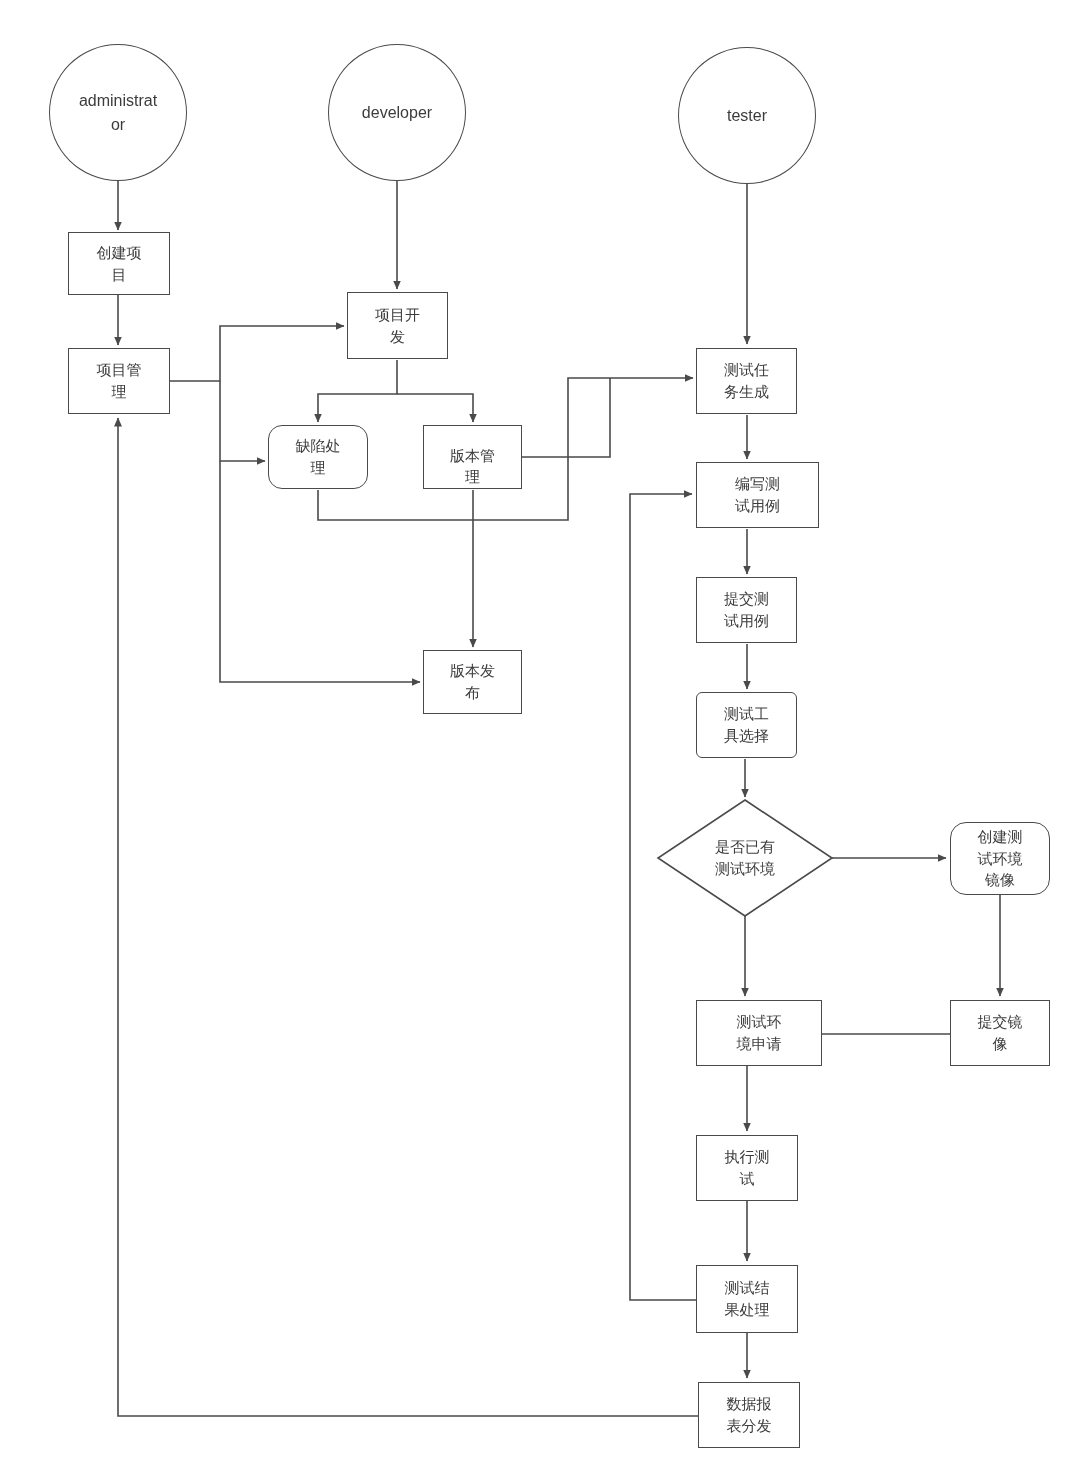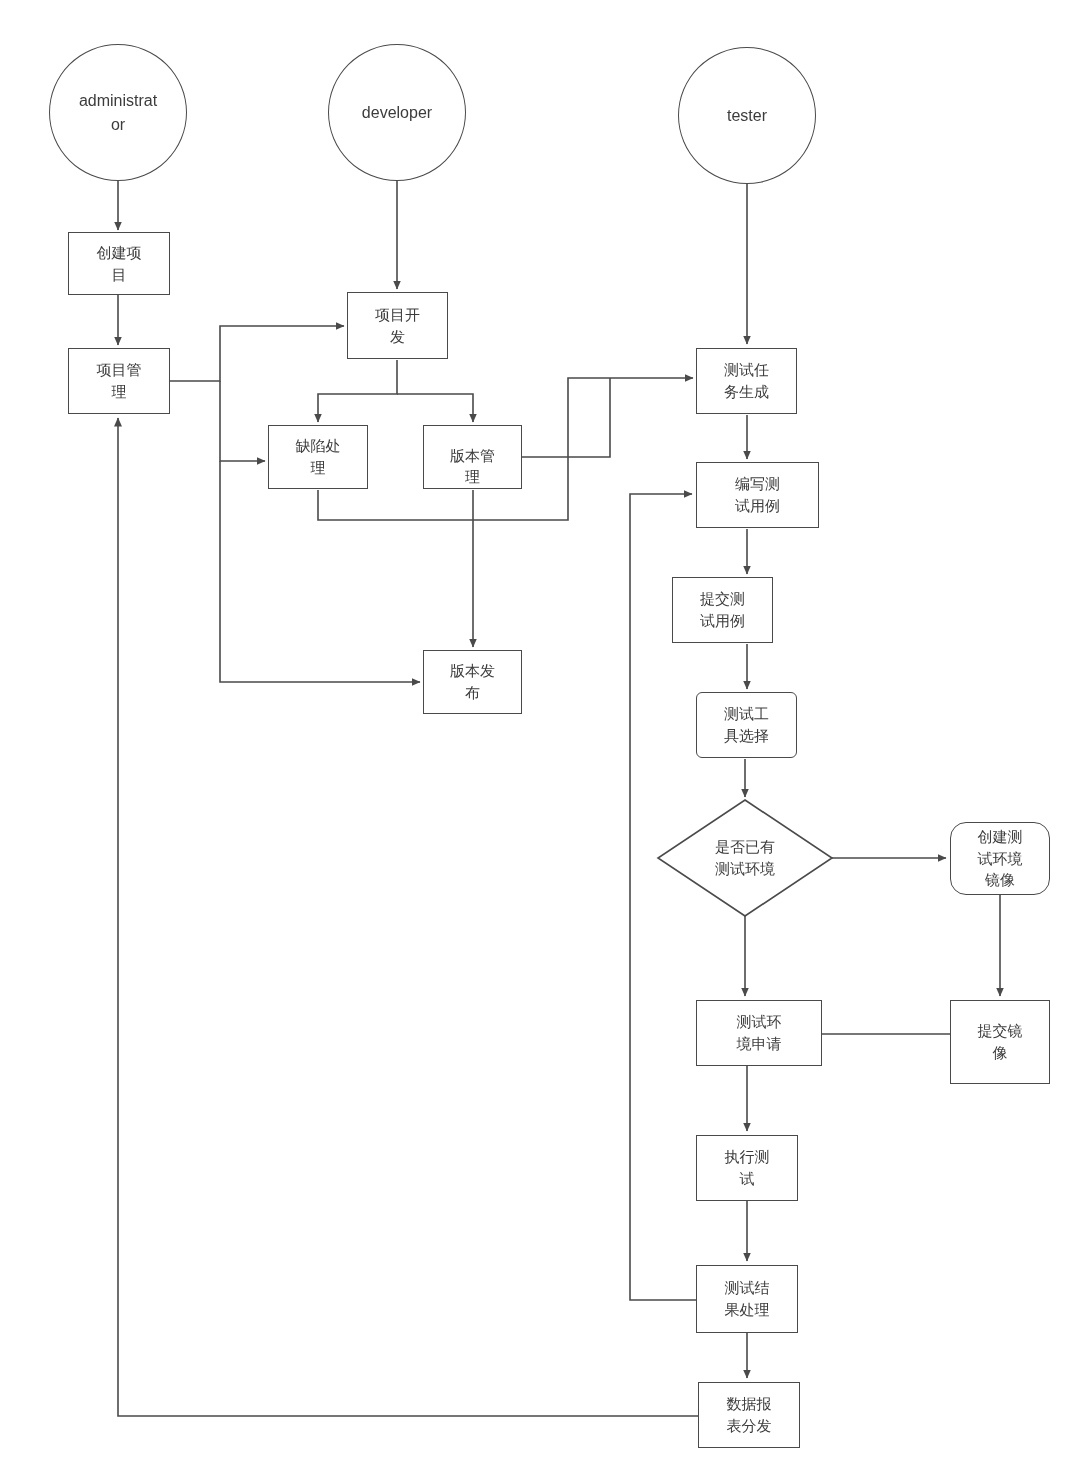--- a/index.html
+++ b/index.html
@@ -101,21 +101,21 @@
   <div class="node rect" style="left:68px; top:348px; width:102px; height:66px;">
     <span class="lbl">项目管
 理</span>
   </div>
 
   <div class="node rect" style="left:347px; top:292px; width:101px; height:67px;">
     <span class="lbl">项目开
 发</span>
   </div>
 
-  <div class="node rect" style="left:268px; top:425px; width:100px; height:64px;">
+  <div class="node rect" style="left:268px; top:425px; width:100px; height:64px;border-radius:14px;">
     <span class="lbl">缺陷处
 理</span>
   </div>
 
   <div class="node rect" style="left:423px; top:425px; width:99px; height:64px;align-items:flex-end;">
     <span class="lbl">版本管
 理</span>
   </div>
 
   <div class="node rect" style="left:423px; top:650px; width:99px; height:64px;">
@@ -126,42 +126,42 @@
   <div class="node rect" style="left:696px; top:348px; width:101px; height:66px;">
     <span class="lbl">测试任
 务生成</span>
   </div>
 
   <div class="node rect" style="left:696px; top:462px; width:123px; height:66px;">
     <span class="lbl">编写测
 试用例</span>
   </div>
 
-  <div class="node rect" style="left:672px; top:577px; width:101px; height:66px;">
+  <div class="node rect" style="left:696px; top:577px; width:101px; height:66px;">
     <span class="lbl">提交测
 试用例</span>
   </div>
 
   <div class="node rect" style="left:696px; top:692px; width:101px; height:66px;border-radius:6px;">
     <span class="lbl">测试工
 具选择</span>
   </div>
 
   <div class="node diamond-label" style="left:683px; top:832px; width:124px; height:52px;">
     <span class="lbl">是否已有
 测试环境</span>
   </div>
 
   <div class="node rect" style="left:950px; top:822px; width:100px; height:73px;border-radius:16px;">
     <span class="lbl">创建测
 试环境
 镜像</span>
   </div>
 
-  <div class="node rect" style="left:950px; top:1000px; width:100px; height:84px;">
+  <div class="node rect" style="left:950px; top:1000px; width:100px; height:66px;">
     <span class="lbl">提交镜
 像</span>
   </div>
 
   <div class="node rect" style="left:696px; top:1000px; width:126px; height:66px;">
     <span class="lbl">测试环
 境申请</span>
   </div>
 
   <div class="node rect" style="left:696px; top:1135px; width:102px; height:66px;">

